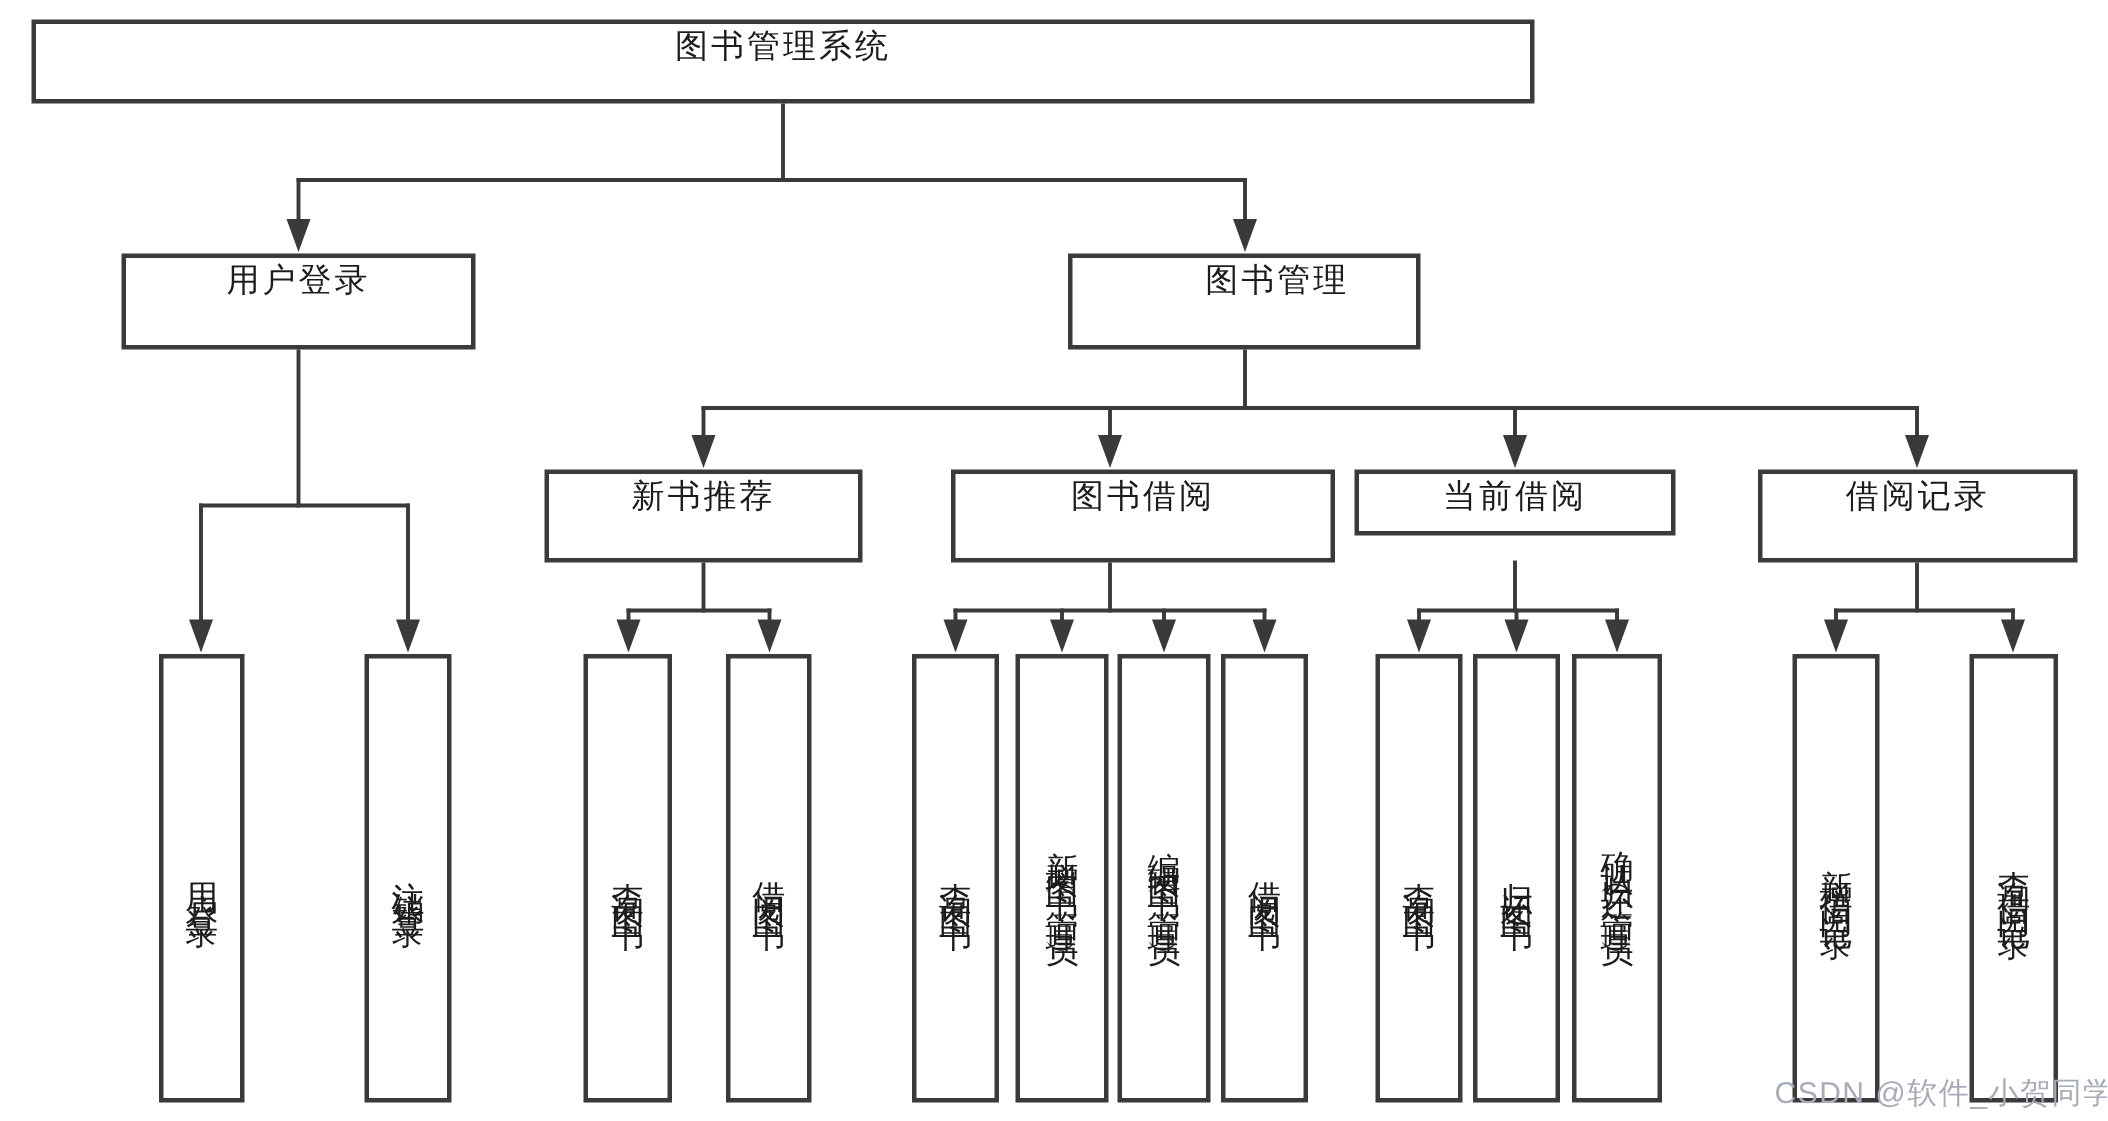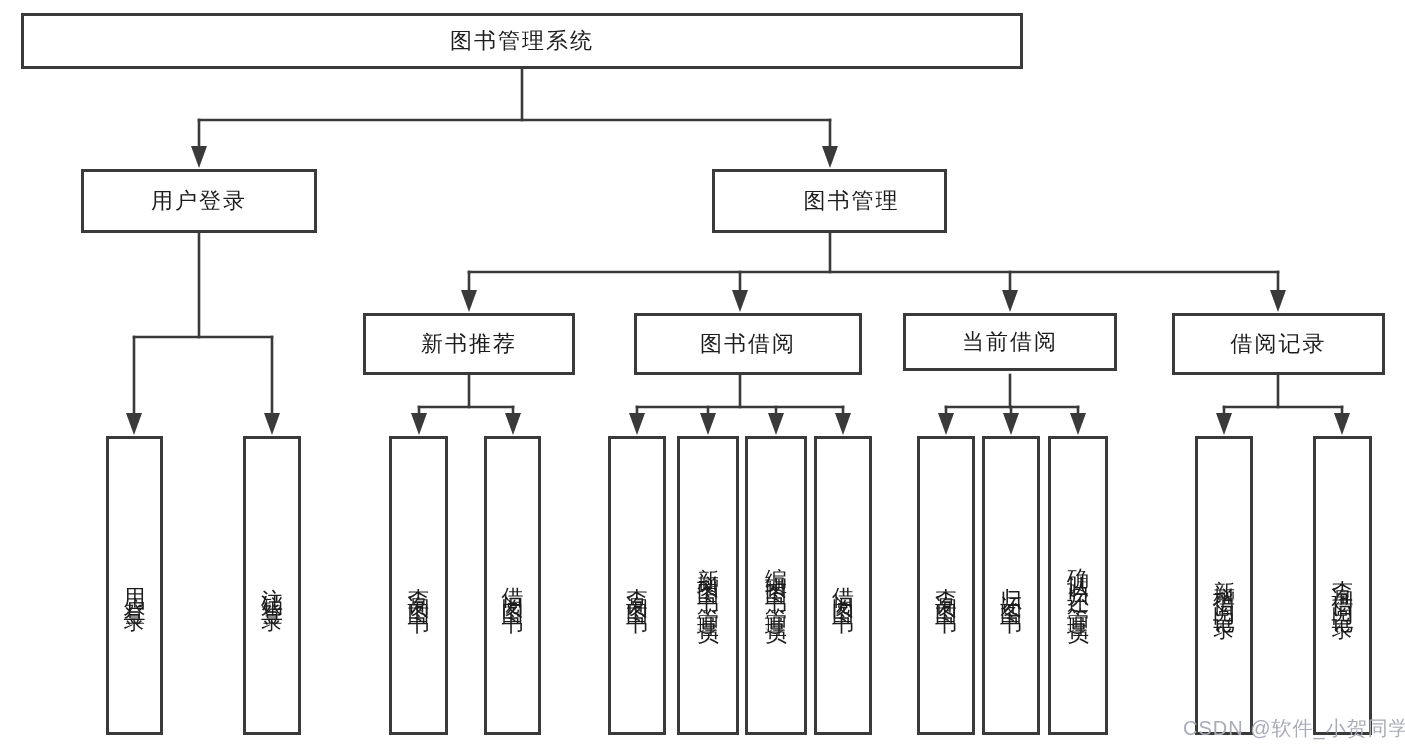--- a/index.html
+++ b/index.html
@@ -21,21 +21,20 @@
     top: 0;
     width: 1405px;
     height: 747px;
   }
   .node {
     position: absolute;
     box-sizing: border-box;
     border: 3px solid #3a3a3a;
     background: #ffffff;
     display: flex;
-    align-items: center;
     justify-content: center;
     color: #1c1c1c;
     font-size: 22px;
     letter-spacing: 2px;
     white-space: nowrap;
   }
   .leaf {
     position: absolute;
     box-sizing: border-box;
     border: 3px solid #3a3a3a;
@@ -148,24 +147,24 @@
   <div class="node" style="left:81px; top:169px; width:236px; height:64px;">
     <span>用户登录</span>
   </div>
   <div class="node" style="left:712px; top:169px; width:235px; height:64px;padding-left:44px;">
     <span>图书管理</span>
   </div>
 
   <div class="node" style="left:363px; top:313px; width:212px; height:62px;">
     <span>新书推荐</span>
   </div>
-  <div class="node" style="left:634px; top:313px; width:228px; height:62px;">
+  <div class="node" style="left:634px; top:313px; width:256px; height:62px;">
     <span>图书借阅</span>
   </div>
-  <div class="node" style="left:903px; top:313px; width:214px; height:58px;">
+  <div class="node" style="left:903px; top:313px; width:214px; height:44px;">
     <span>当前借阅</span>
   </div>
   <div class="node" style="left:1172px; top:313px; width:213px; height:62px;">
     <span>借阅记录</span>
   </div>
 
   <div class="leaf" style="left:106px; width:57px;">
     <span>用户登录</span>
   </div>
   <div class="leaf" style="left:243px; width:58px;">

